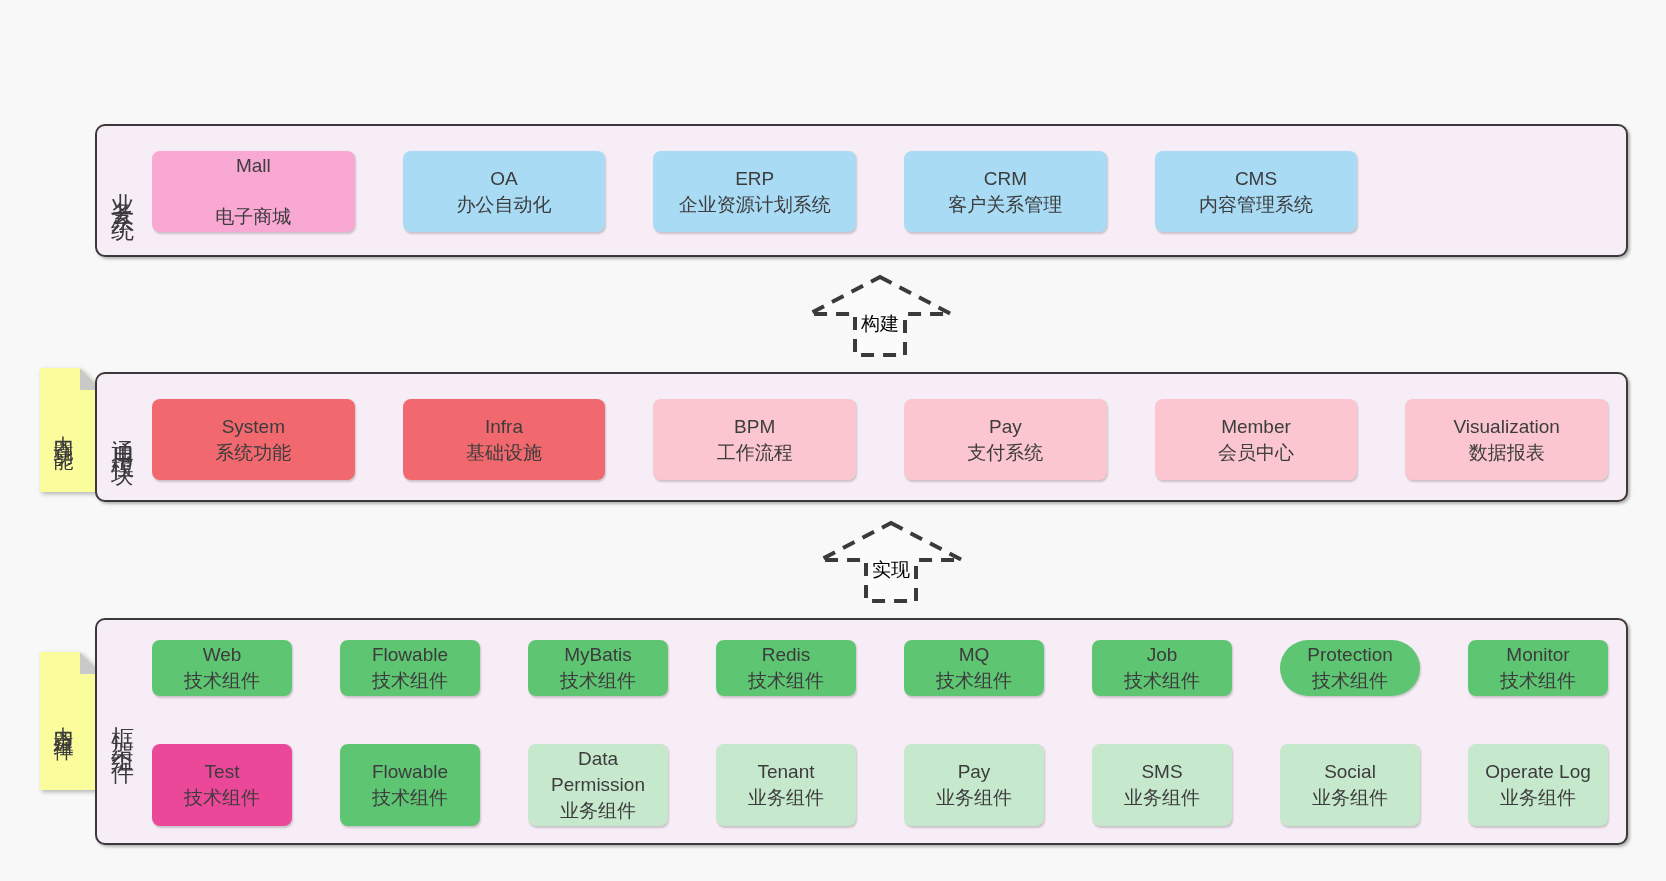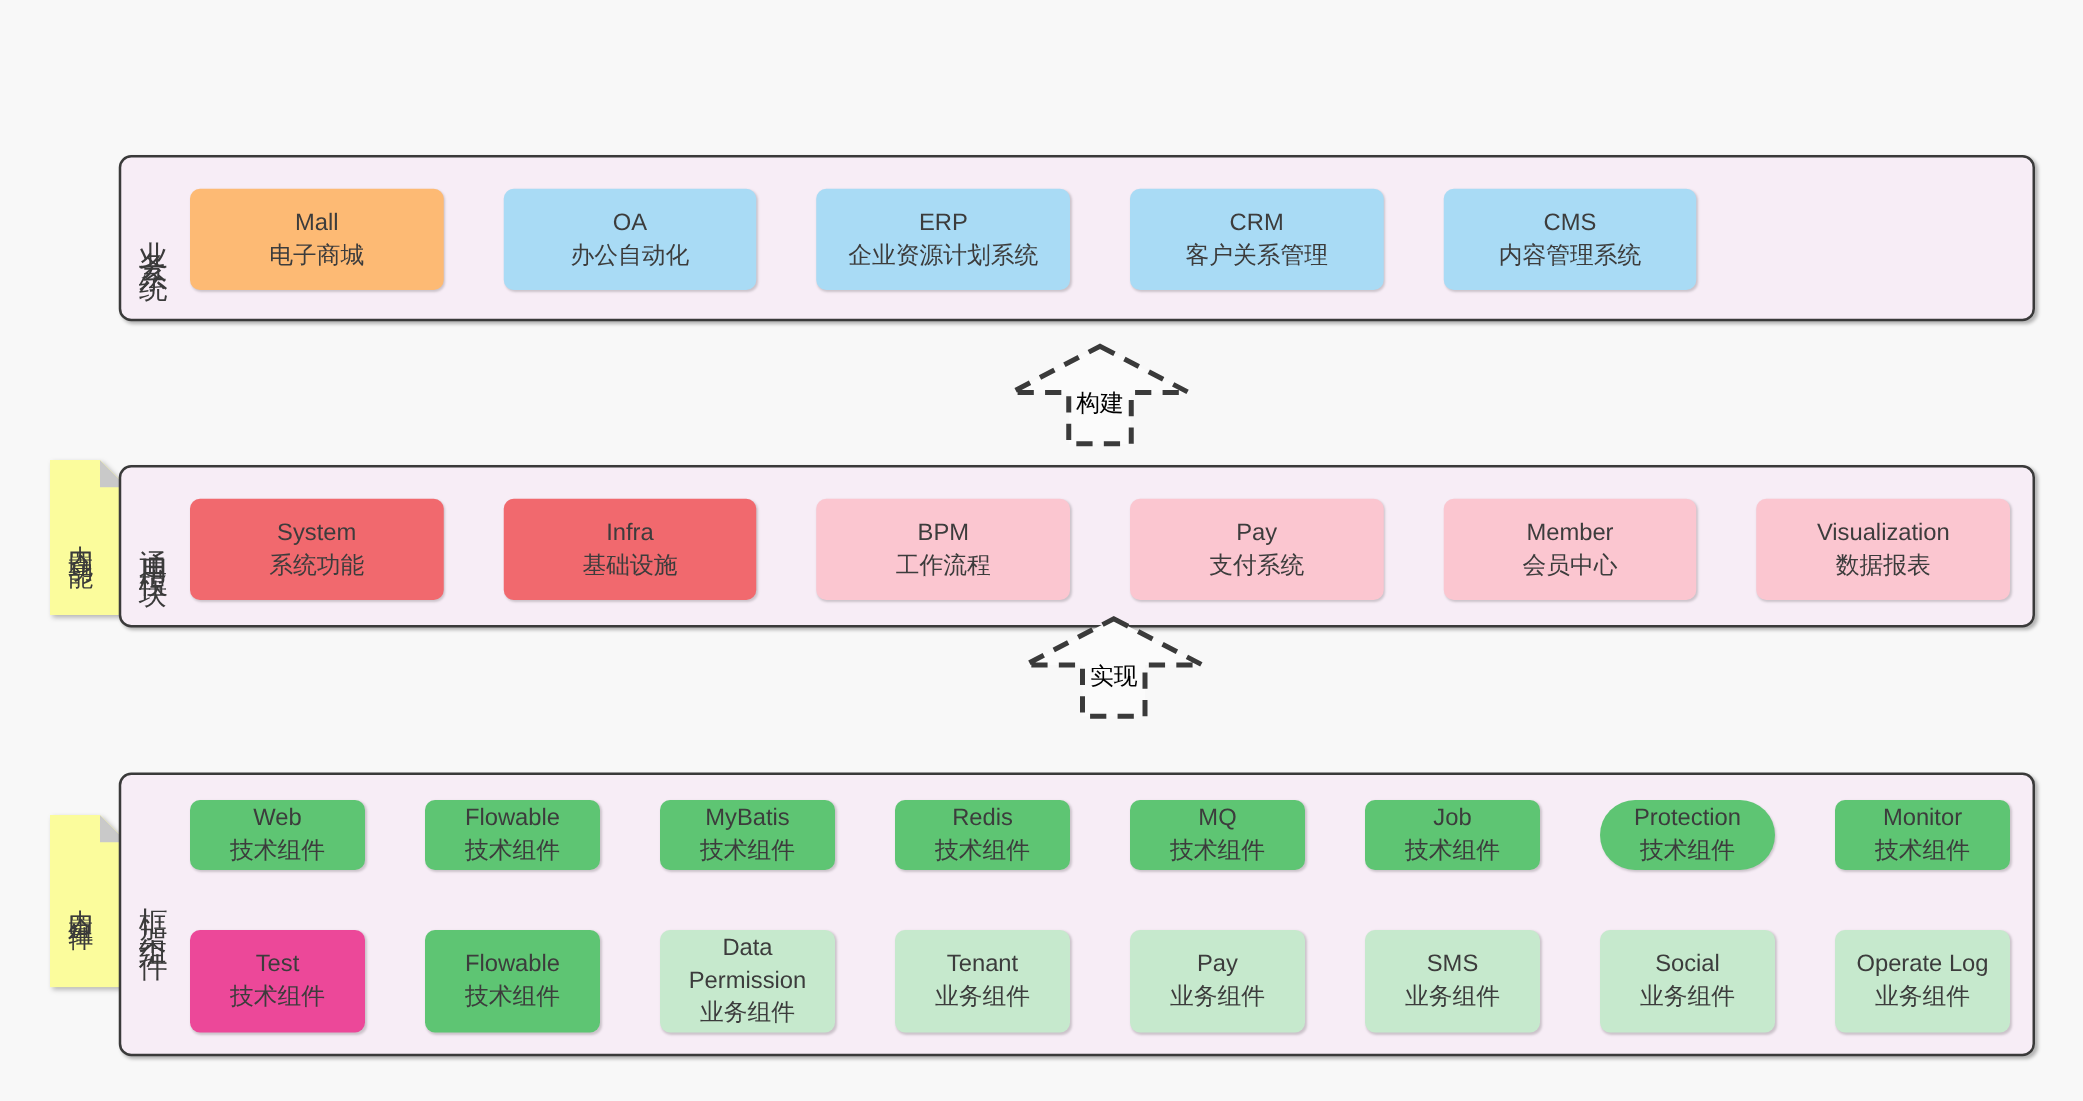--- a/index.html
+++ b/index.html
@@ -45,21 +45,21 @@
     position:absolute; inset:0; background:#fbfc9c;
     clip-path:polygon(0 0, calc(100% - 22px) 0, 100% 22px, 100% 100%, 0 100%);
     display:flex; align-items:center; justify-content:center;
   }
   .note-text { writing-mode:vertical-lr; text-orientation:upright; font-size:20px; letter-spacing:5px; color:#3a3a3a; line-height:1; margin-right:14px; }
   .note-fold { position:absolute; top:0; right:0; width:22px; height:22px; }
 
   
   .arrow { position:absolute; width:150px; height:84px; z-index:3; }
   #arrow-build     { left:805px; top:274px; }
-  #arrow-implement { left:816px; top:492px;text-align:right; }
+  #arrow-implement { left:816px; top:520px;text-align:right; }
   .arrow svg { display:block; width:100%; height:100%; }
   .arrow-label {
     position:absolute; left:50%; top:38px; transform:translateX(-50%);
     background:#fbfbfb; padding:0 3px; font-size:19px; line-height:24px;
     color:#000000; white-space:nowrap;
   }
 </style>
 </head>
 <body>
 
@@ -79,21 +79,21 @@
       <span class="note-text">内置组件</span>
       <svg class="note-fold" viewBox="0 0 22 22" width="22" height="22">
         <polygon points="0,0 22,22 0,22" fill="#c9c9c9"></polygon>
       </svg>
     </div>
   </div>
 
   <section class="band" id="band-business">
     <div class="vlabel">业务系统</div>
     <div class="boxes">
-      <div class="box" style="background: #fdba74;">
+      <div class="box" style="background: #f9a8d4; justify-content: space-between;">
         <div class="t">Mall</div>
         <div class="s">电子商城</div>
       </div>
       <div class="box" style="background: rgb(169, 219, 245); align-items: center;">
         <div class="t">OA</div>
         <div class="s">办公自动化</div>
       </div>
       <div class="box" style="background: rgb(169, 219, 245);">
         <div class="t">ERP</div>
         <div class="s">企业资源计划系统</div>

